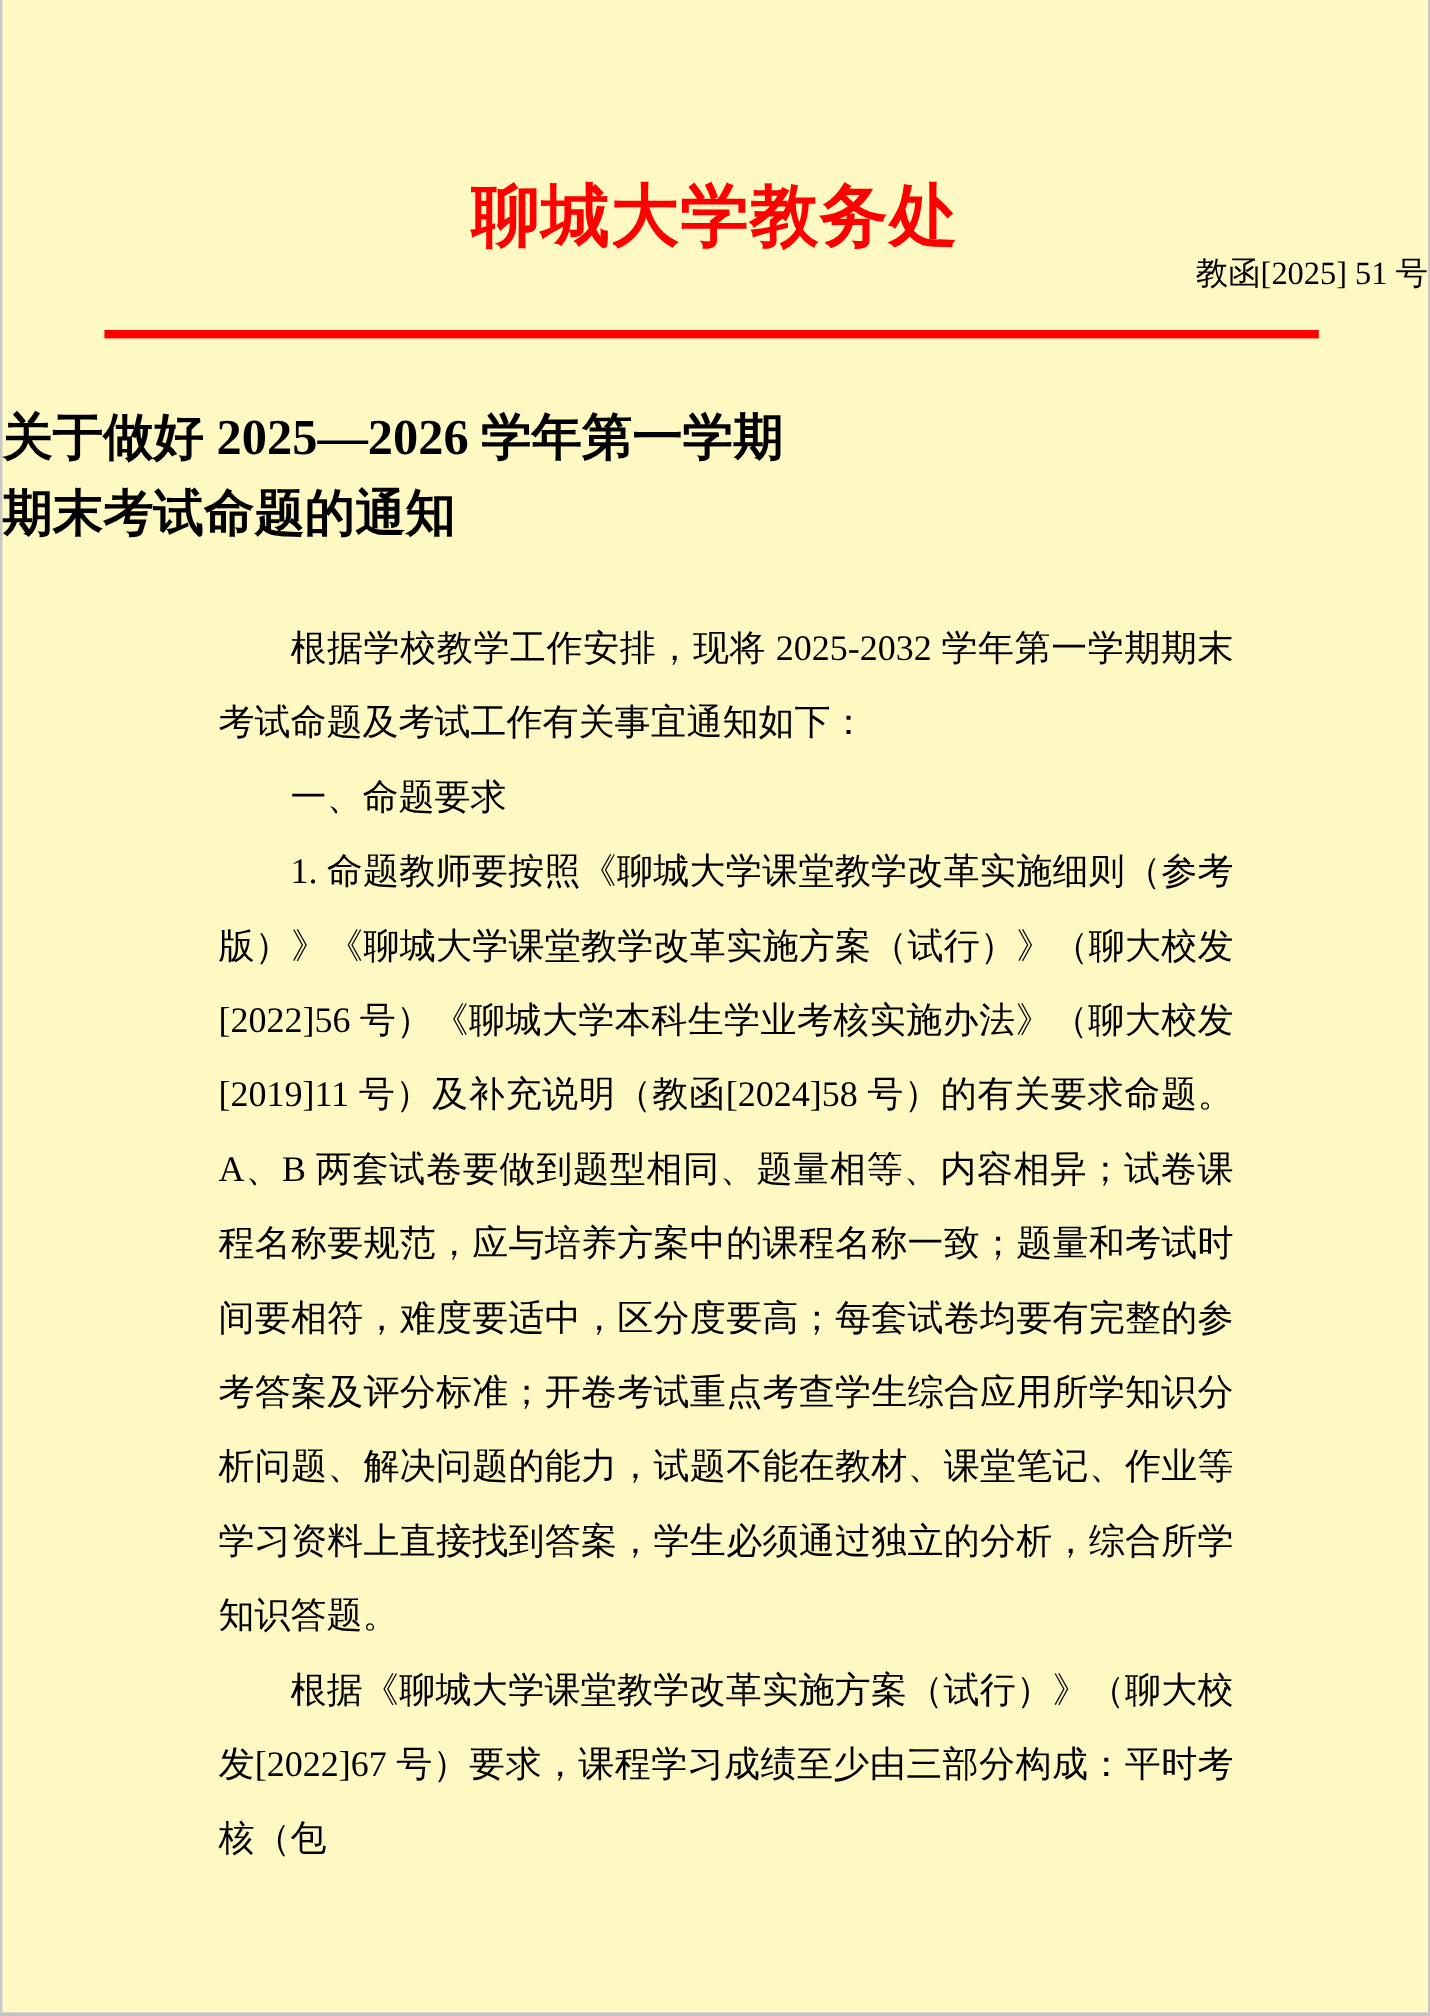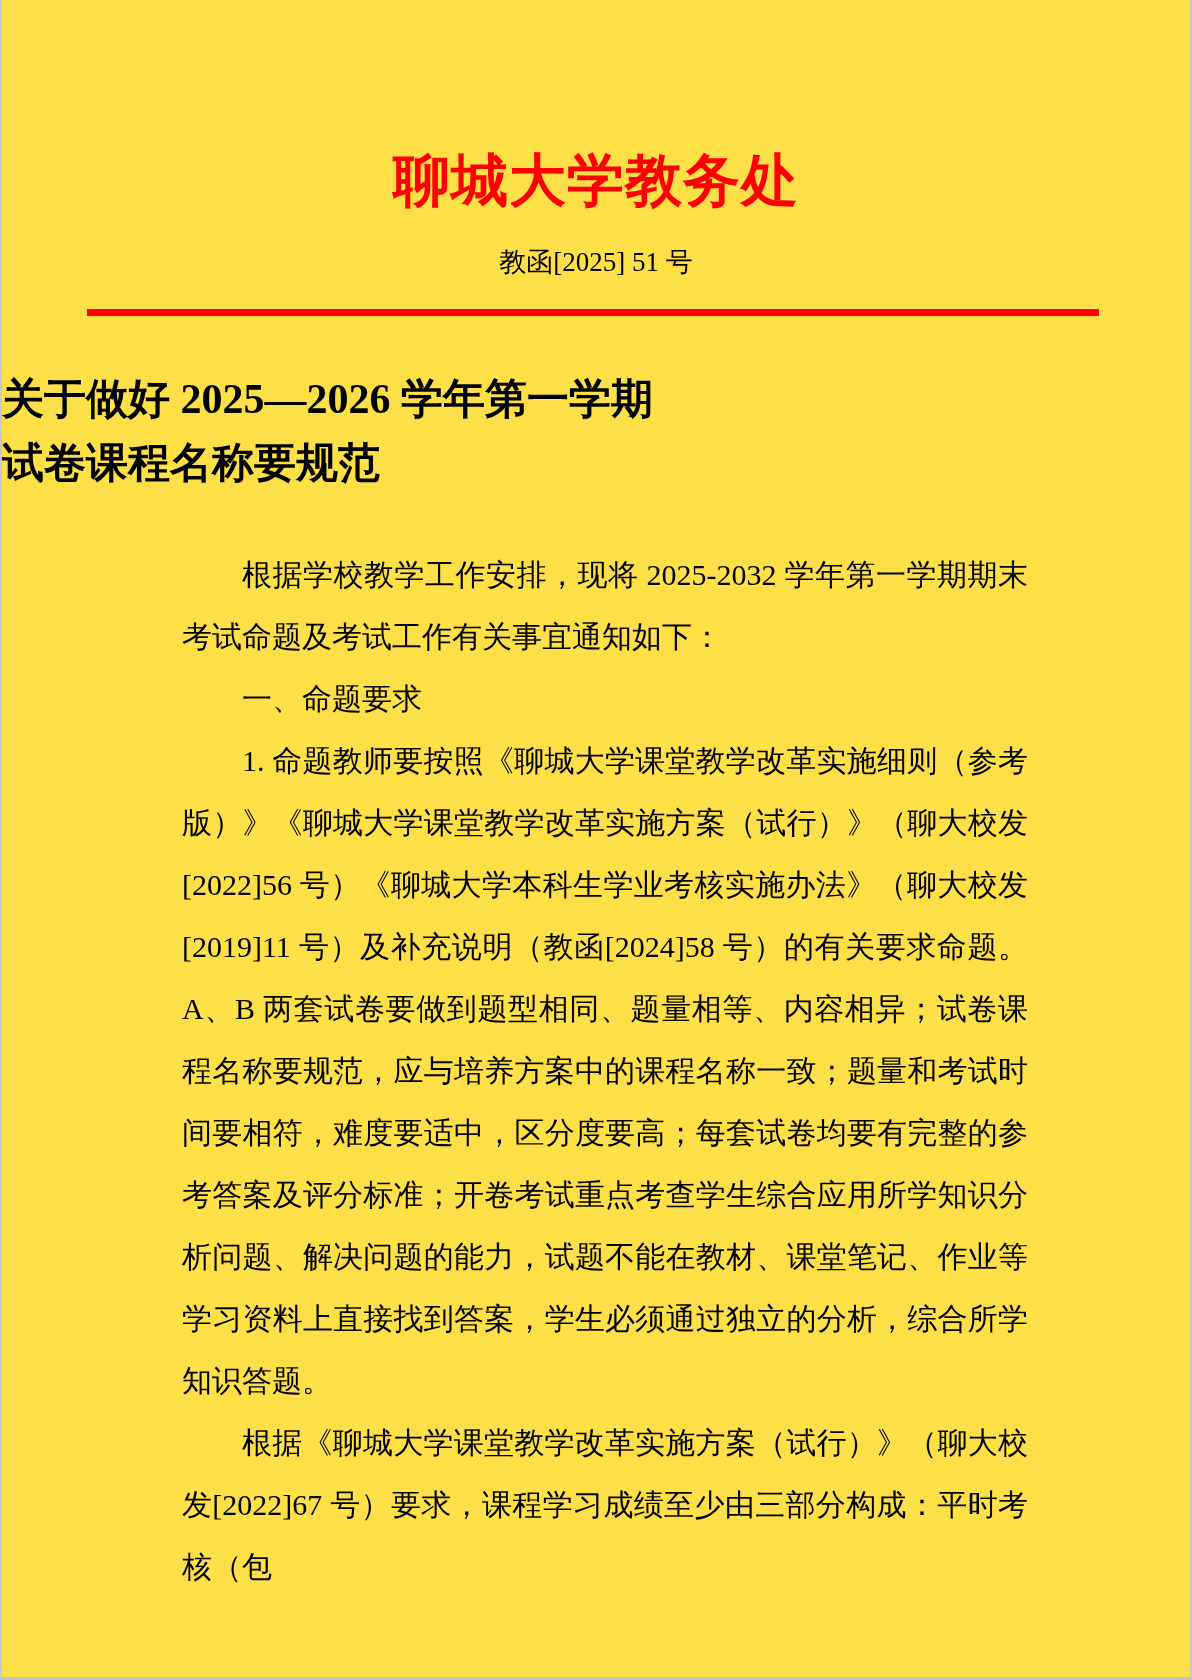--- a/index.html
+++ b/index.html
@@ -5,42 +5,41 @@
   html, body {
     margin: 0;
     padding: 0;
     background: #ffffff;
   }
   .page {
     position: relative;
     width: 1192px;
     height: 1680px;
     box-sizing: border-box;
-    background: #fde047;
+    background: #fef9c3;
     border-left: 2px solid #c8c8c8;
     border-right: 2px solid #c8c8c8;
     border-bottom: 3px solid #c4c4c4;
     overflow: hidden;
     font-family: "Liberation Serif", "DejaVu Serif", serif;
     color: #000000;
   }
   .org-title {
     margin-top: 150px;
     font-size: 57px;
     line-height: 62px;
     font-weight: 700;
     color: #ff0000;
     text-align: center;
     letter-spacing: 1px;
   }
   .doc-number {
-    margin-top: 34px;
     font-size: 27px;
     line-height: 32px;
-    text-align: center;
+    text-align: right;
     color: #000000;
   }
   .red-rule {
     margin: 31px 0 0 85px;
     width: 1012px;
     height: 7px;
     background: #ff0000;
   }
   .doc-title {
     margin: 51px 0 0 0;
@@ -74,21 +73,21 @@
 <div class="page">
 
   <div class="org-title">聊城大学教务处</div>
 
   <div class="doc-number">教函[2025] 51 号</div>
 
   <div class="red-rule"></div>
 
   <h1 class="doc-title">
     <span class="title-line">关于做好 2025—2026 学年第一学期</span>
-    <span class="title-line">试卷课程名称要规范</span>
+    <span class="title-line">期末考试命题的通知</span>
   </h1>
 
   <div class="body-text">
     <p class="indent">根据学校教学工作安排，现将 2025-2032 学年第一学期期末考试命题及考试工作有关事宜通知如下：</p>
     <p class="indent">一、命题要求</p>
     <p class="indent">1. 命题教师要按照《聊城大学课堂教学改革实施细则（参考版）》《聊城大学课堂教学改革实施方案（试行）》（聊大校发[2022]56 号）《聊城大学本科生学业考核实施办法》（聊大校发[2019]11 号）及补充说明（教函[2024]58 号）的有关要求命题。A、B 两套试卷要做到题型相同、题量相等、内容相异；试卷课程名称要规范，应与培养方案中的课程名称一致；题量和考试时间要相符，难度要适中，区分度要高；每套试卷均要有完整的参考答案及评分标准；开卷考试重点考查学生综合应用所学知识分析问题、解决问题的能力，试题不能在教材、课堂笔记、作业等学习资料上直接找到答案，学生必须通过独立的分析，综合所学知识答题。</p>
     <p class="indent">根据《聊城大学课堂教学改革实施方案（试行）》（聊大校发[2022]67 号）要求，课程学习成绩至少由三部分构成：平时考核（包</p>
   </div>
 
 </div>

